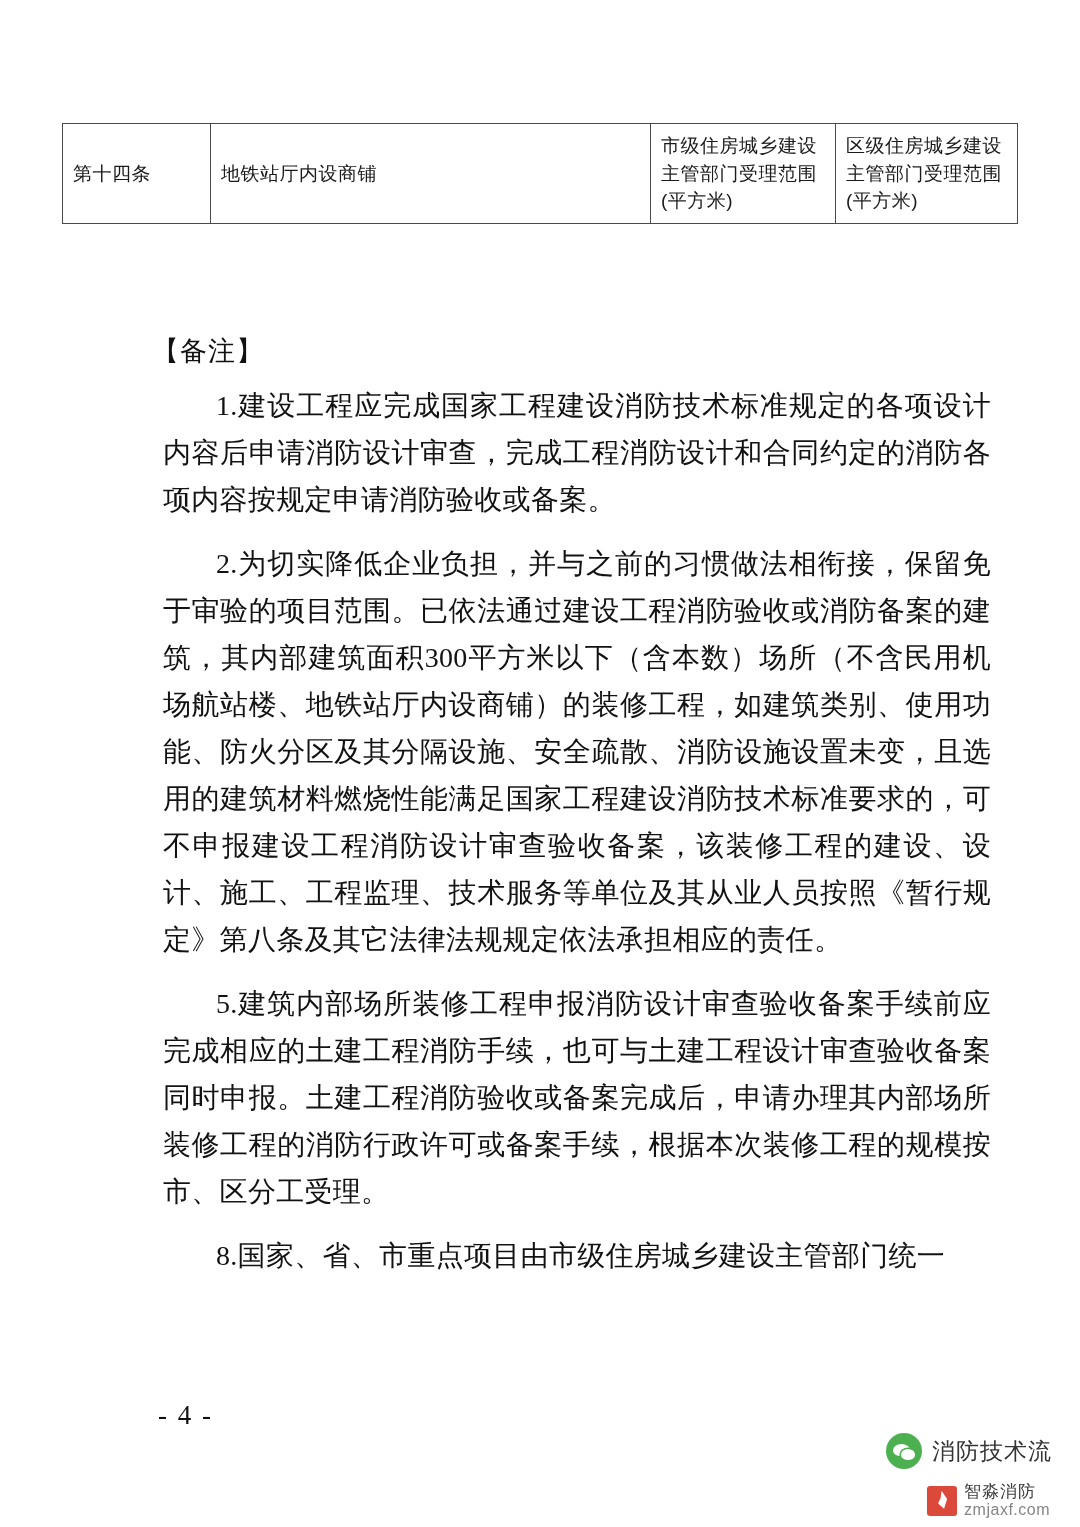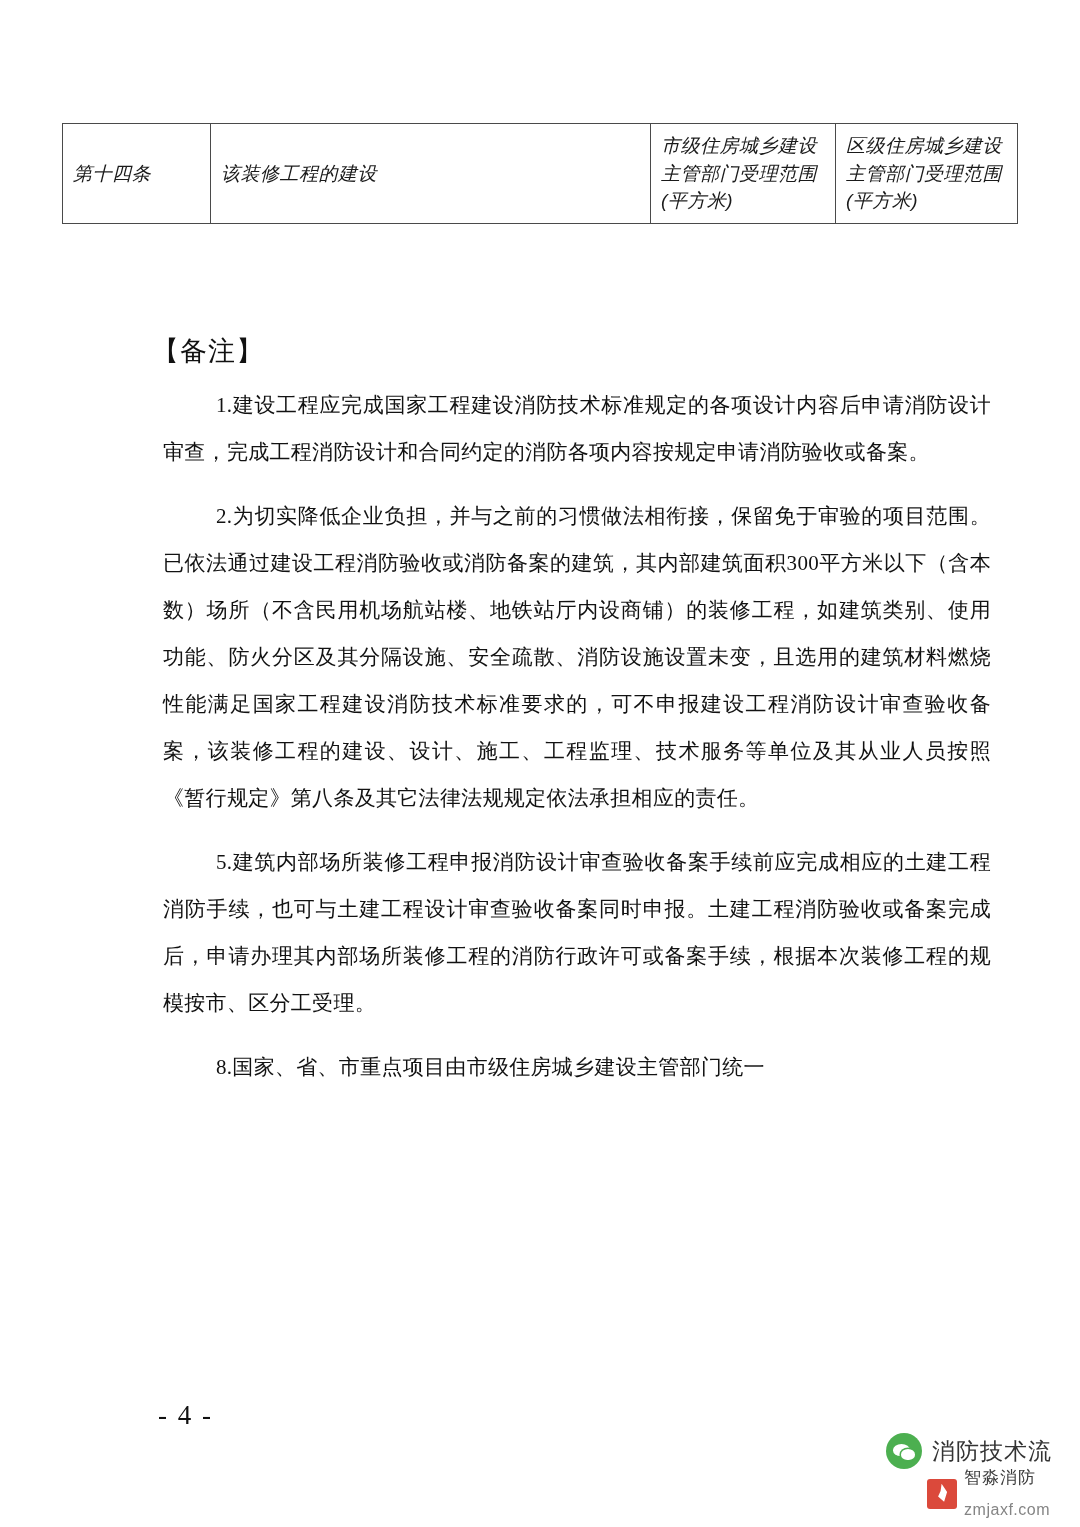--- a/index.html
+++ b/index.html
@@ -36,21 +36,20 @@
     vertical-align: middle;
     padding: 8px 8px 8px 10px;
     font-size: 19px;
     line-height: 1.45;
     font-family: "Liberation Sans", "DejaVu Sans", sans-serif;
     color: #1a1a1a;
     letter-spacing: 0.5px;
   }
   .doc-table tr.header-row td {
     height: 82px;
-    font-style: italic;
   }
   .doc-table tr.body-row td {
     height: 78px;
   }
   .col-a { width: 148px; }
   .col-b { width: 440px; }
   .col-c { width: 185px; }
   .col-d { width: 182px; }
 
   .cell-law {
@@ -68,21 +67,21 @@
     font-family: "Liberation Serif", "DejaVu Serif", serif;
     color: #111111;
   }
   .body-block {
     position: absolute;
     left: 163px;
     top: 382px;
     width: 828px;
   }
   .para {
-    font-size: 21px;
+    font-size: 28px;
     line-height: 47px;
     text-align: justify;
     text-justify: inter-ideograph;
     text-indent: 53px;
     margin: 0 0 17px 0;
     letter-spacing: 0.3px;
     color: #121212;
   }
 
   
@@ -164,21 +163,20 @@
     top: 5px;
     width: 10px;
     height: 18px;
     background: #ffffff;
     clip-path: polygon(45% 0%, 100% 45%, 70% 100%, 10% 70%, 35% 40%);
   }
   .brand-texts {
     display: flex;
     flex-direction: column;
     line-height: 1.1;
-    gap: 14px;
   }
   .brand-name {
     font-size: 17px;
     color: #2b2b2b;
     font-family: "Liberation Sans", "DejaVu Sans", sans-serif;
     letter-spacing: 1px;
   }
   .brand-url {
     font-size: 16px;
     color: #7a7a7a;
@@ -194,21 +192,21 @@
   <table class="doc-table">
     <colgroup>
       <col class="col-a">
         <col class="col-b">
         <col class="col-c">
         <col class="col-d">
     </colgroup>
     <tbody>
       <tr class="header-row">
         <td>第十四条</td>
-        <td>该装修工程的建设</td>
+        <td>地铁站厅内设商铺</td>
         <td>市级住房城乡建设主管部门受理范围(平方米)</td>
         <td>区级住房城乡建设主管部门受理范围(平方米)</td>
       </tr>
     </tbody>
   </table>
 
   <div class="notes-heading">【备注】</div>
 
   <div class="body-block">
     <p class="para">1.建设工程应完成国家工程建设消防技术标准规定的各项设计内容后申请消防设计审查，完成工程消防设计和合同约定的消防各项内容按规定申请消防验收或备案。</p>

